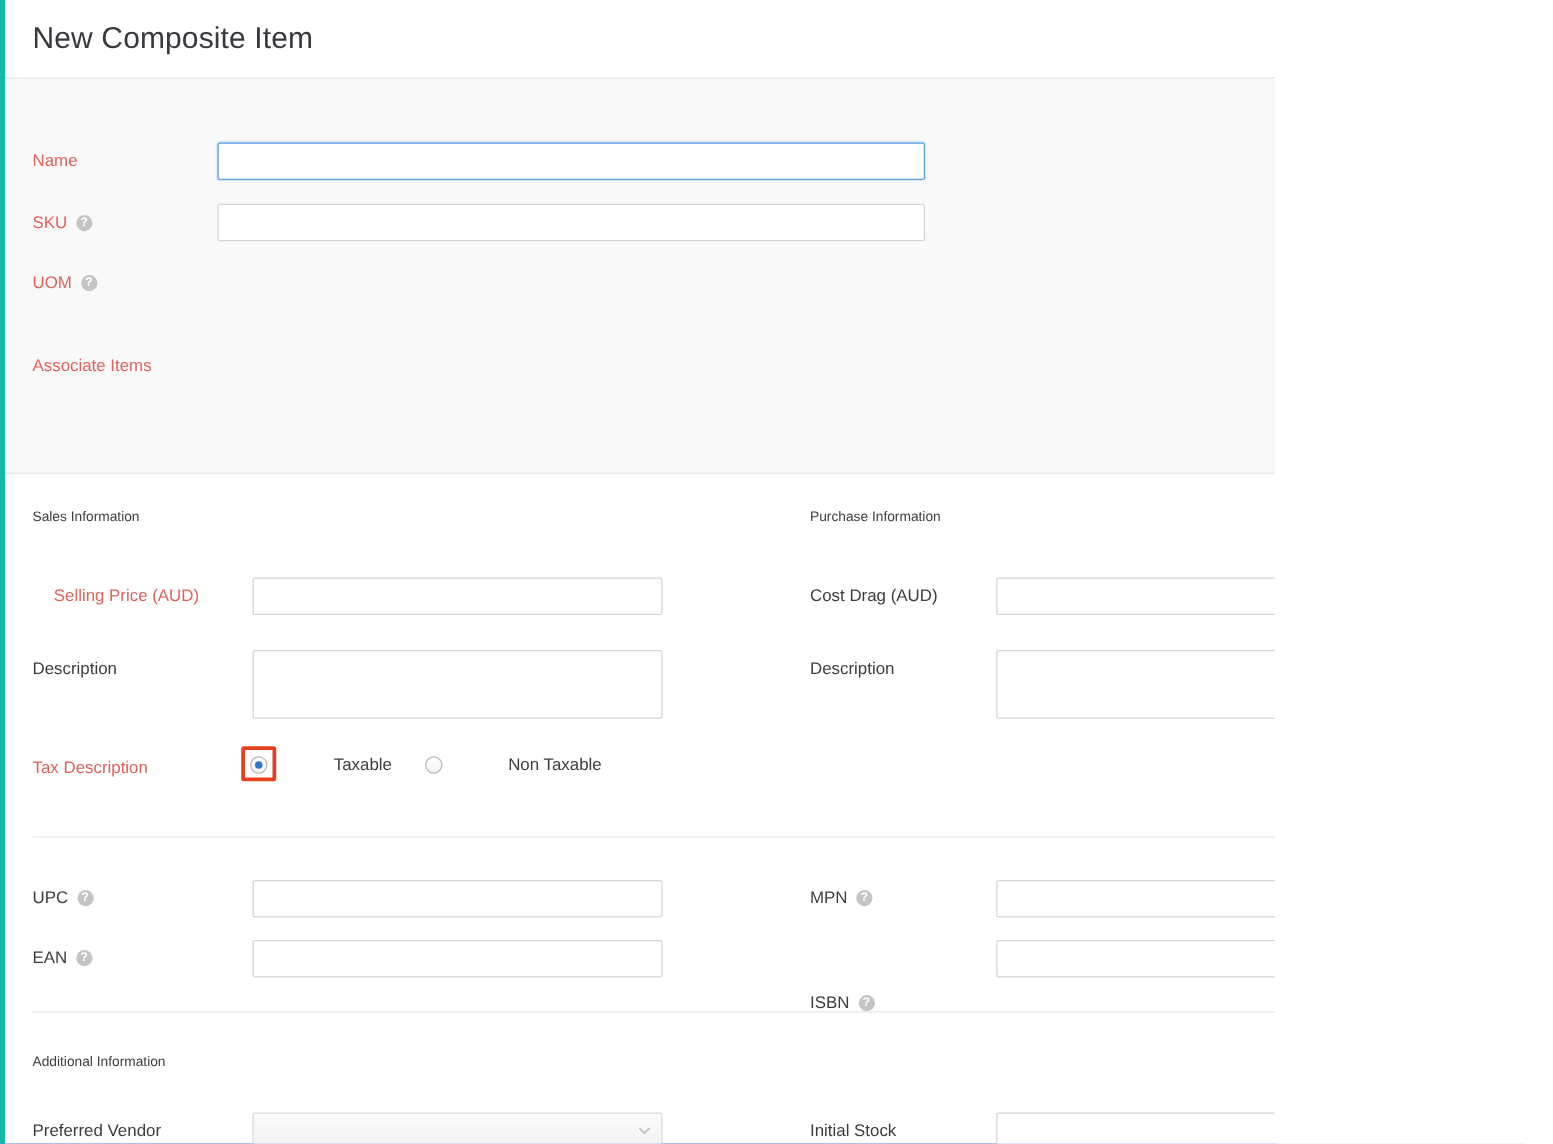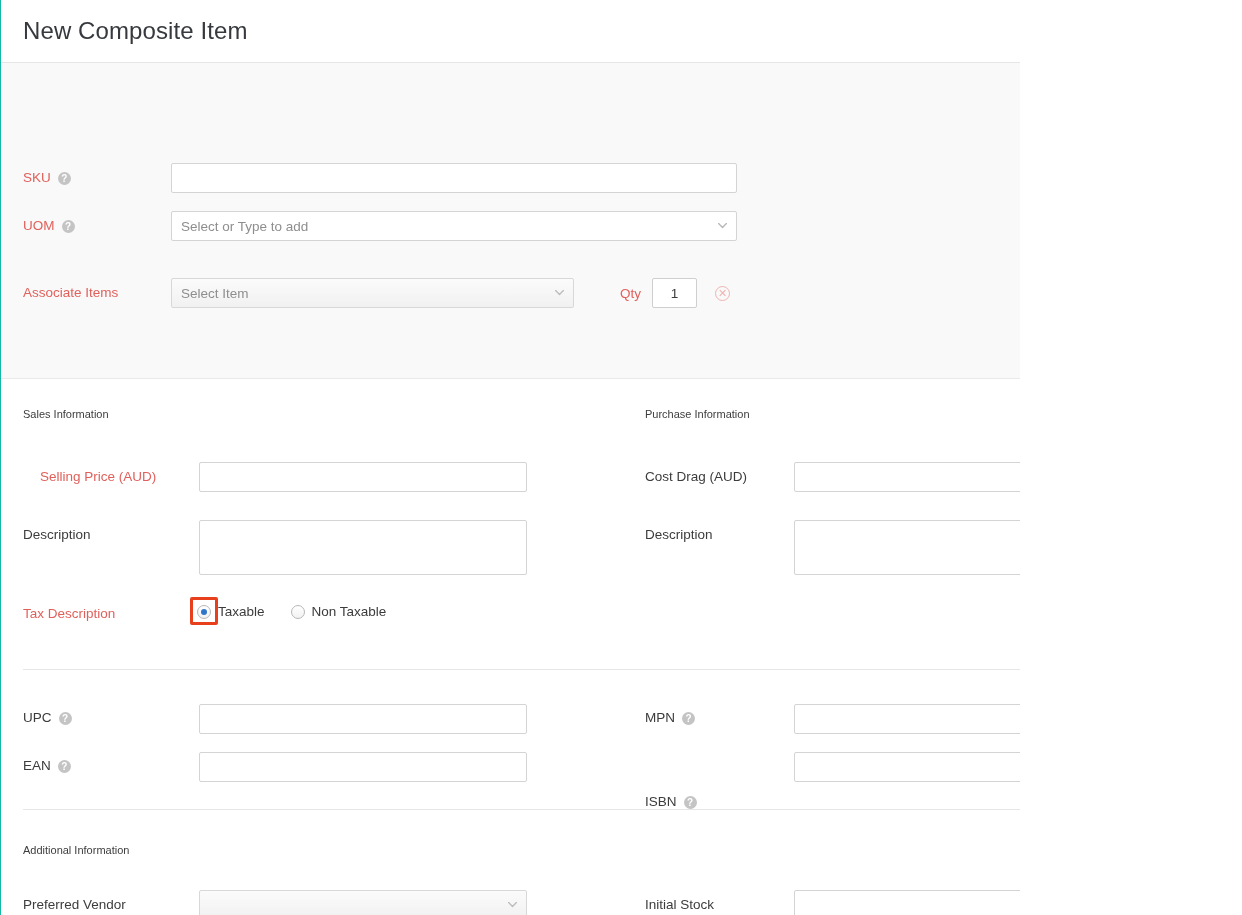--- a/index.html
+++ b/index.html
@@ -9,21 +9,21 @@
     background: #ffffff;
     font-family: "Liberation Sans", sans-serif;
     overflow: hidden;
   }
 
   #page {
     position: relative;
     width: 1020px;
     height: 915px;
     background: #1d4ed8;
-    border-left: 1px solid #14b8a6;
+    border-left: 4px solid #14b8a6;
     overflow: hidden;
   }
 
   
   .page-header {
     height: 63px;
     background: #ffffff;
     border-bottom: 1px solid #e6e6e6;
     display: flex;
     align-items: center;
@@ -208,20 +208,21 @@
   }
   .radio .dot {
     width: 6px; height: 6px;
     border-radius: 50%;
     background: #2f75c9;
   }
   .radio-label {
     font-size: 13.5px;
     color: #3c3c3c;
     margin-left: 7px;
+    padding-left: 46px;
   }
 
   .highlight-box {
     position: absolute;
     border: 3px solid #e8401c;
     border-radius: 2px;
     pointer-events: none;
   }
 
   .abs { position: absolute; }
@@ -230,64 +231,49 @@
 <body>
 
 <div id="page">
 
   <div class="page-header">
     <div class="page-title">New Composite Item</div>
   </div>
 
   <div class="top-block">
 
+    <div class="field-row" style="top:51px; width:760px; height:30px;">
+      <div class="lbl req" style="top:7px;">
+        <span>Name</span>
+      </div>
+      <div class="ctl">
+        <input class="txtfield focused" style="width: 566px;" placeholder="">
+      </div>
+    </div>
 
     <div class="field-row" style="top:100px; width:760px; height:30px;">
       <div class="lbl req" style="top:7px;">
         <span>SKU</span>
         <span class="help-icon">?</span>
       </div>
       <div class="ctl">
         <input class="txtfield" style="width: 566px;" placeholder="">
       </div>
     </div>
 
     <div class="field-row" style="top:148px; width:760px; height:30px;">
       <div class="lbl req" style="top:7px;">
         <span>UOM</span>
         <span class="help-icon">?</span>
       </div>
-      <div class="ctl">
-        <div class="selectbox" style="width:566px;">
-          <span>Select or Type to add</span>
-          <span class="chev">
-            <svg width="9" height="6" viewBox="0 0 9 6">
-                <path d="M0.6 0.6 L4.5 4.6 L8.4 0.6" stroke="#b9b9b9" stroke-width="1.4" fill="none" stroke-linecap="round" stroke-linejoin="round"></path>
-              </svg>
-          </span>
-        </div>
-      </div>
     </div>
 
     <div class="field-row" style="top:215px; width:780px; height:30px;">
       <div class="lbl req" style="top:7px;">
         <span>Associate Items</span>
-      </div>
-      <div class="ctl row" style="align-items:center;">
-        <div class="selectbox grayish" style="width:403px;">
-          <span>Select Item</span>
-          <span class="chev">
-            <svg width="9" height="6" viewBox="0 0 9 6">
-                <path d="M0.6 0.6 L4.5 4.6 L8.4 0.6" stroke="#bdbdbd" stroke-width="1.4" fill="none" stroke-linecap="round" stroke-linejoin="round"></path>
-              </svg>
-          </span>
-        </div>
-        <span class="qty-label" style="margin-left:46px;">Qty</span>
-        <input class="qty-input" style="margin-left: 11px;" value="1">
-        <span class="del-circle" style="margin-left:18px;">✕</span>
       </div>
     </div>
 
     <div class="abs" style="left:170px; top:325px;">
       <span class="add-link">
         <span class="plus">+</span>
         <span>Add another item</span>
       </span>
     </div>
 

